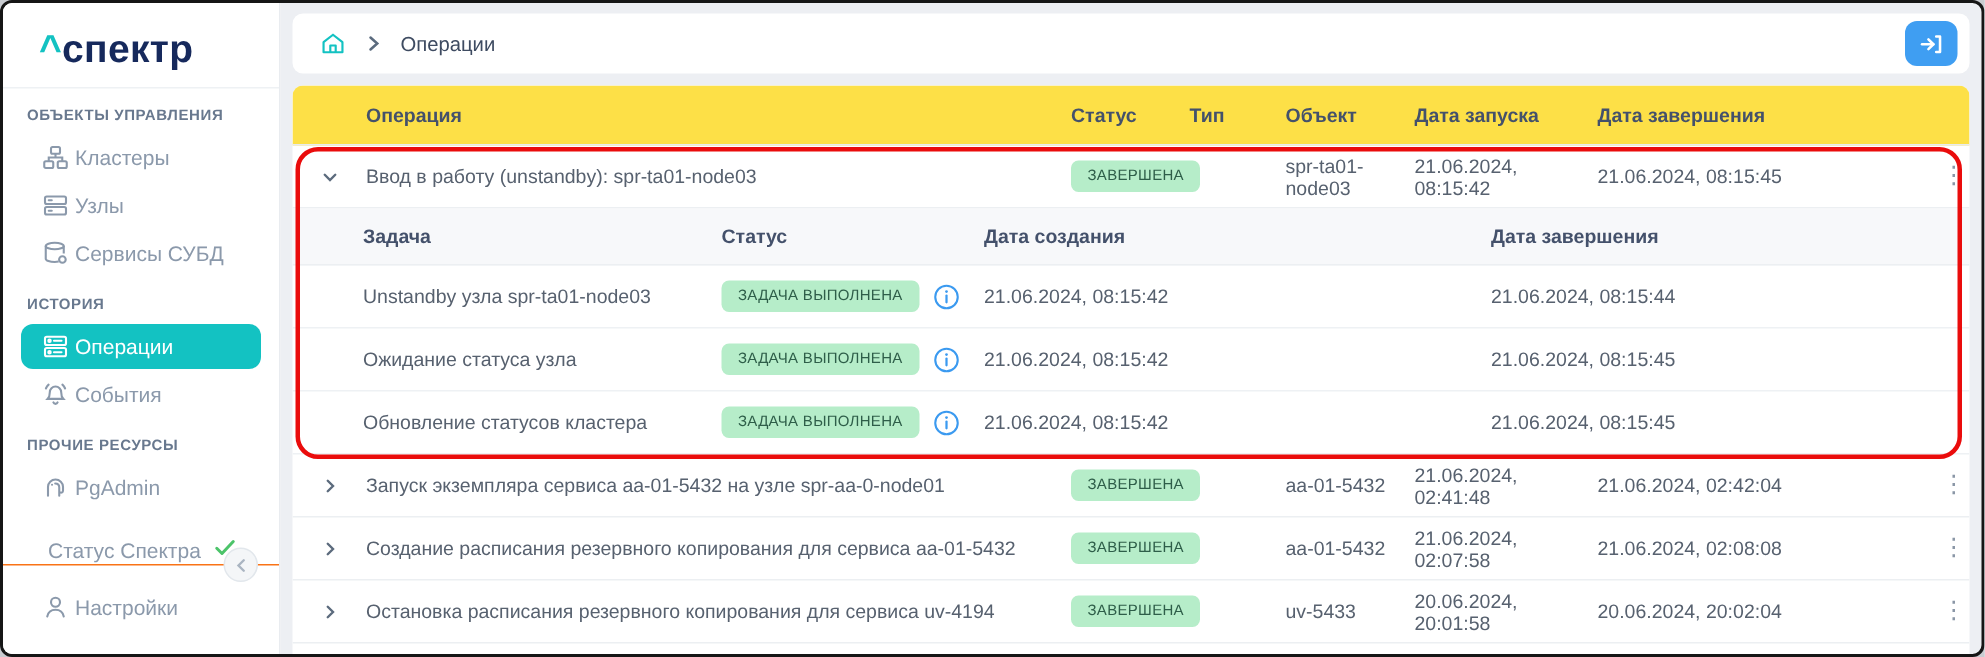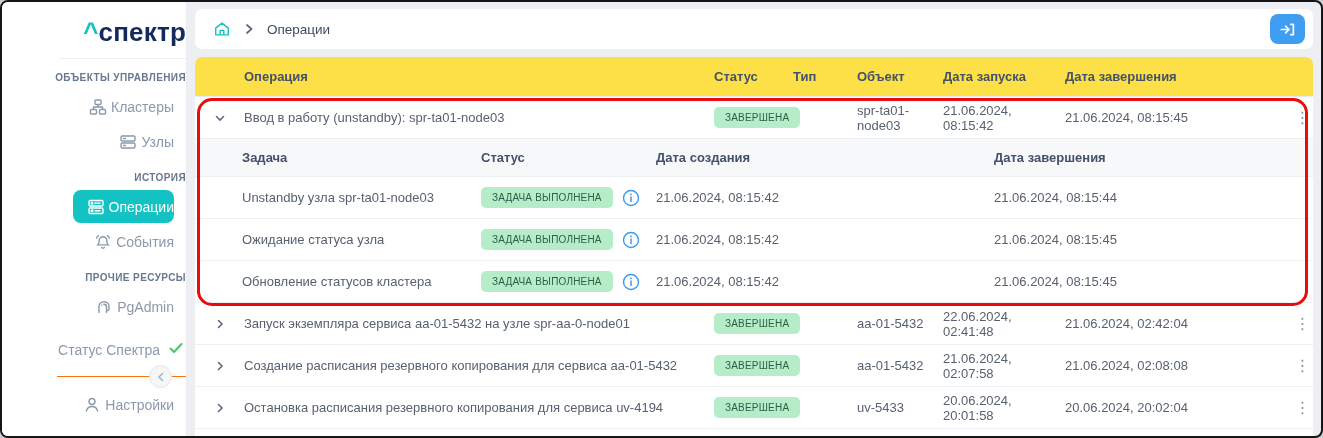--- a/index.html
+++ b/index.html
@@ -2,21 +2,21 @@
 <html><head>
 <meta charset="utf-8">
 <style>
   html,body{margin:0;padding:0;background:#c9ccd1;}
   *{box-sizing:border-box;font-family:"Liberation Sans","DejaVu Sans",sans-serif;}
   .window{
     width:1323px;height:438px;background:#edeff3;border:2px solid #161616;
     border-radius:8px;overflow:hidden;display:flex;position:relative;
   }
   
-  .sidebar{width:185px;min-width:185px;background:#fff;border-right:1px solid #e9ecf0;display:flex;flex-direction:column;position:relative;align-items:flex-end;}
+  .sidebar{width:185px;min-width:185px;background:#fff;border-right:1px solid #e9ecf0;display:flex;flex-direction:column;position:relative;}
   .logo{padding:17px 0 13px 24px;border-bottom:1px solid #eef1f4;font-size:26px;font-weight:700;letter-spacing:.2px;line-height:1;}
   .logo .caret{color:#13c2c2;}
   .logo .word{color:#16295c;}
   .side-section{font-size:10px;font-weight:700;color:#68788e;letter-spacing:.4px;margin:13px 0 6px 16px;}
   .side-item{display:flex;align-items:center;gap:4px;height:33px;margin:1px 12px;padding:0 0 0 14px;border-radius:8px;color:#8b99ab;font-size:14px;cursor:pointer;}
   .side-item .ic{display:flex;width:18px;height:18px;color:#8b99ab;}
   .side-item.active{background:#13c2c2;color:#fff;}
   .side-item.active .ic{color:#fff;}
   .status-item{display:flex;align-items:center;gap:8px;color:#8b99ab;font-size:14px;margin:16px 2px 0 30px;}
   .side-bottom{margin-top:auto;border-top:1px solid #f97316;position:relative;padding:10px 0 14px;}
@@ -71,20 +71,30 @@
     <div class="side-item">
       <span class="ic">
         <svg width="18" height="18" viewBox="0 0 18 18" fill="none" stroke="currentColor" stroke-width="1.4">
             <rect x="2" y="3" width="14" height="5" rx="1.2"></rect>
             <rect x="2" y="10" width="14" height="5" rx="1.2"></rect>
             <path d="M4.5 5.5 h2 M4.5 12.5 h2" stroke-linecap="round"></path>
           </svg>
       </span>
       <span>Узлы</span>
     </div>
+    <div class="side-item">
+      <span class="ic">
+        <svg width="18" height="18" viewBox="0 0 18 18" fill="none" stroke="currentColor" stroke-width="1.4">
+            <ellipse cx="8.5" cy="4" rx="6" ry="2.2"></ellipse>
+            <path d="M2.5 4 V12.5 c0 1.2 2.7 2.2 6 2.2 .9 0 1.8-.1 2.6-.3 M14.5 4 V9"></path>
+            <circle cx="13.6" cy="13" r="2.2"></circle>
+          </svg>
+      </span>
+      <span>Сервисы СУБД</span>
+    </div>
 
     <div class="side-section">ИСТОРИЯ</div>
 
     <div class="side-item active">
       <span class="ic">
         <svg width="18" height="18" viewBox="0 0 18 18" fill="none" stroke="currentColor" stroke-width="1.4">
             <rect x="2" y="2.5" width="14" height="5.5" rx="1.2"></rect>
             <rect x="2" y="10" width="14" height="5.5" rx="1.2"></rect>
             <circle cx="5" cy="5.2" r="0.8"></circle>
             <circle cx="5" cy="12.8" r="0.8"></circle>
@@ -261,21 +271,21 @@
       <div class="grid-main trow">
         <div class="chev">
           <svg width="12" height="12" viewBox="0 0 12 12" fill="none" stroke="#5c6b7d" stroke-width="1.6" stroke-linecap="round">
               <path d="M4.5 2.5 L8 6 L4.5 9.5"></path>
             </svg>
         </div>
         <div class="td">Запуск экземпляра сервиса aa-01-5432 на узле spr-aa-0-node01</div>
         <div class="td"><span class="badge">ЗАВЕРШЕНА</span></div>
         <div class="td"></div>
         <div class="td">aa-01-5432</div>
-        <div class="td">22.06.2024, 02:41:48</div>
+        <div class="td">21.06.2024, 02:41:48</div>
         <div class="td">21.06.2024, 02:42:04</div>
         <div class="kebab">⋮</div>
       </div>
 
       <div class="grid-main trow">
         <div class="chev">
           <svg width="12" height="12" viewBox="0 0 12 12" fill="none" stroke="#5c6b7d" stroke-width="1.6" stroke-linecap="round">
               <path d="M4.5 2.5 L8 6 L4.5 9.5"></path>
             </svg>
         </div>

